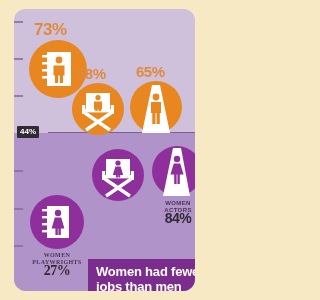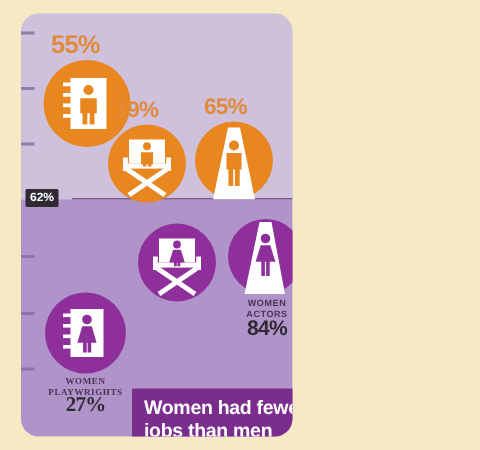--- a/index.html
+++ b/index.html
@@ -93,38 +93,38 @@
   <div class="band-bot"></div>
 
   <div class="tick" style="top:12px;"></div>
   <div class="tick" style="top:49px;"></div>
   <div class="tick" style="top:86px;"></div>
   <div class="tick" style="top:161px;"></div>
   <div class="tick" style="top:199px;"></div>
   <div class="tick" style="top:236px;"></div>
 
   <div class="divider"></div>
-  <div class="badge50">62%</div>
-
-  <div class="pct" style="left:20px; top:12px; font-size:17px;">55%</div>
+  <div class="badge50">44%</div>
+
+  <div class="pct" style="left:20px; top:12px; font-size:17px;">73%</div>
   <div class="circ orange" style="left:15px; top:31px; width:58px; height:58px;">
     <svg width="58" height="58" viewBox="0 0 58 58">
       <rect x="18" y="12" width="24" height="34" fill="#fff"></rect>
       <rect x="13" y="15" width="6" height="2.5" fill="#fff"></rect>
       <rect x="13" y="22" width="6" height="2.5" fill="#fff"></rect>
       <rect x="13" y="29" width="6" height="2.5" fill="#fff"></rect>
       <rect x="13" y="36" width="6" height="2.5" fill="#fff"></rect>
       <circle cx="30" cy="20" r="3.4" fill="#e8861f"></circle>
       <path d="M24.5 25.5h11v10h-11z" fill="#e8861f"></path>
       <rect x="26" y="34" width="3.2" height="9" fill="#e8861f"></rect>
       <rect x="30.8" y="34" width="3.2" height="9" fill="#e8861f"></rect>
     </svg>
   </div>
 
-  <div class="pct" style="left:63px; top:57px; font-size:15px;">19%</div>
+  <div class="pct" style="left:63px; top:57px; font-size:15px;">58%</div>
   <div class="circ orange" style="left:58px; top:74px; width:52px; height:52px;">
     <svg width="52" height="52" viewBox="0 0 52 52">
       <rect x="14" y="10" width="24" height="16" fill="#fff"></rect>
       <rect x="11" y="26" width="30" height="3.4" fill="#fff"></rect>
       <rect x="10" y="22" width="3.2" height="9" fill="#fff"></rect>
       <rect x="38.8" y="22" width="3.2" height="9" fill="#fff"></rect>
       <path d="M13 30 L38 47 M39 30 L14 47" stroke="#fff" stroke-width="3.4" fill="none"></path>
       <circle cx="26" cy="14.5" r="2.6" fill="#e8861f"></circle>
       <path d="M22 18.5h8v8h-8z" fill="#e8861f"></path>
       <rect x="23.2" y="22" width="2.4" height="6" fill="#e8861f"></rect>

